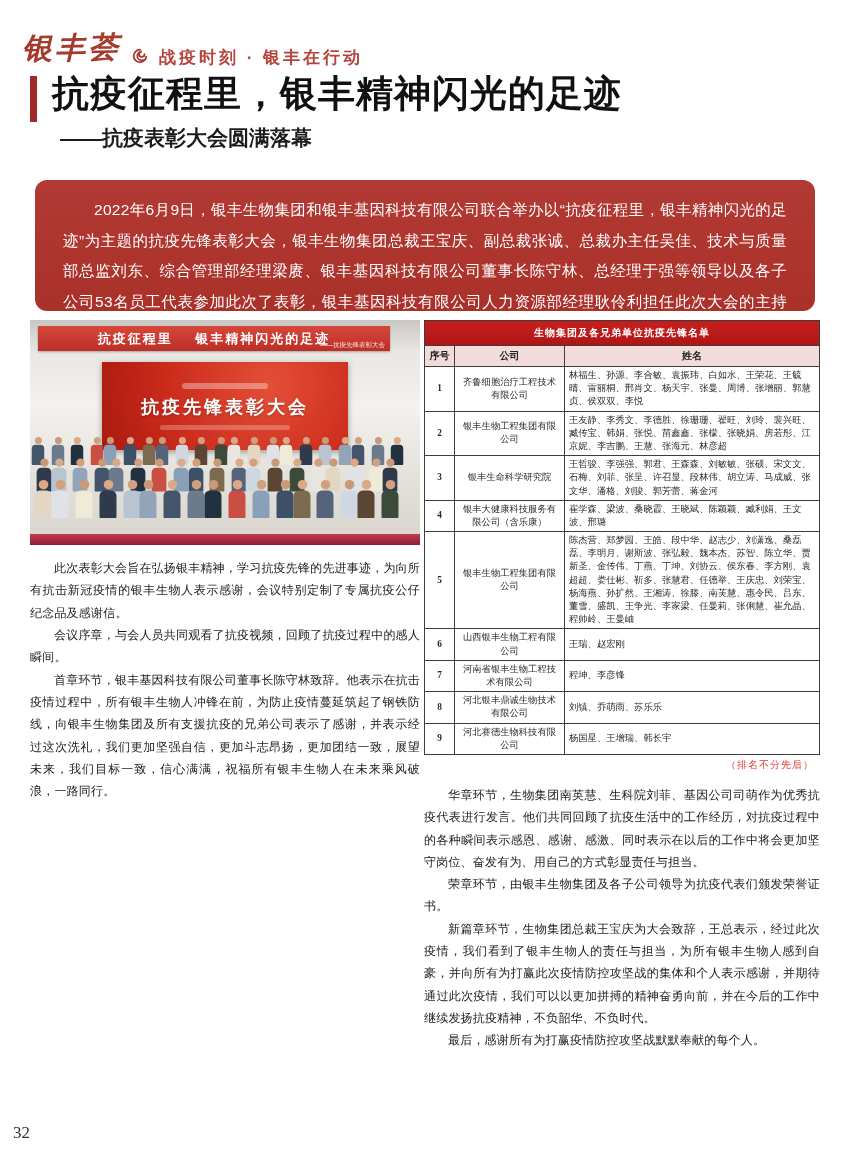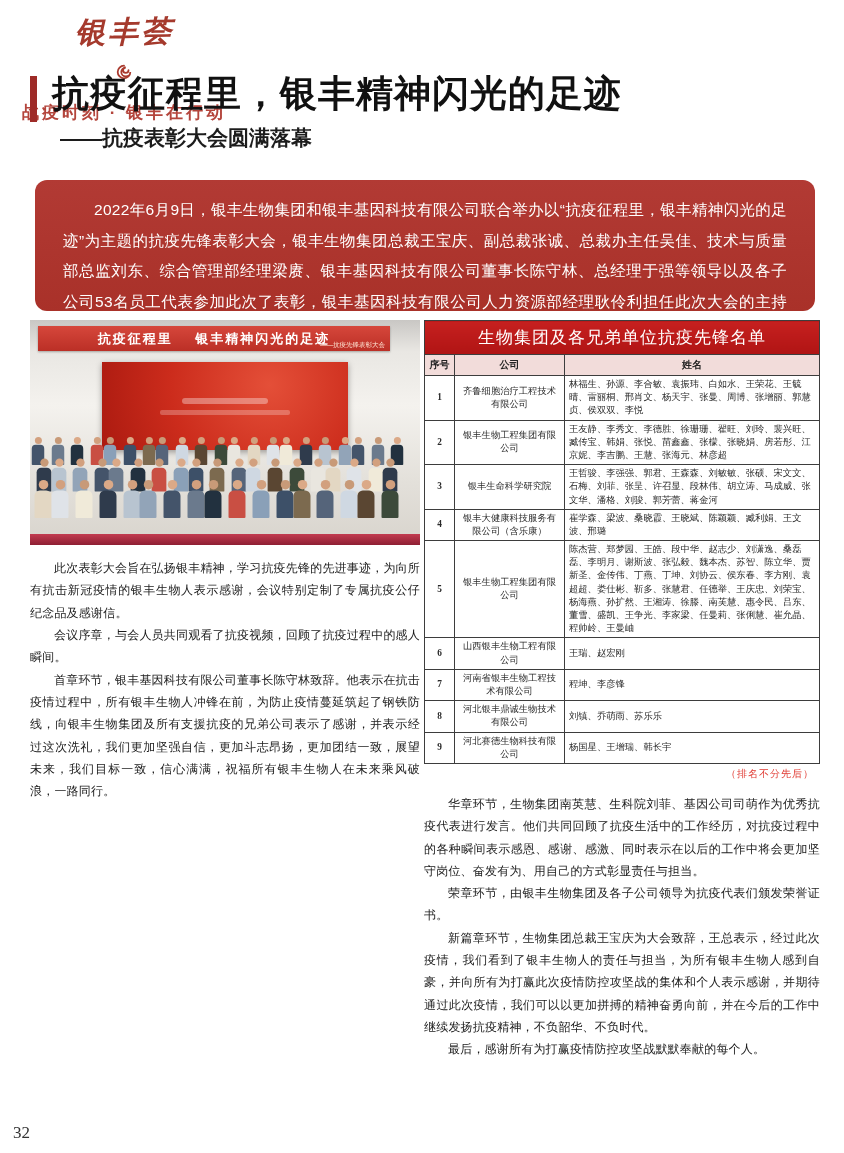--- a/index.html
+++ b/index.html
@@ -2,21 +2,21 @@
 <html><head>
 <meta charset="utf-8">
 <style>
   * { margin:0; padding:0; box-sizing:border-box; }
   html,body { background:#fff; }
   .page {
     position:relative; width:844px; height:1153px; background:#fff;
     font-family:"Liberation Sans", sans-serif; overflow:hidden; margin:0 auto;
   }
   
-  .hdr { position:absolute; top:12px; left:22px; display:flex; align-items:center; gap:10px;flex-direction:column; }
+  .hdr { position:absolute; top:28px; left:22px; display:flex; align-items:flex-end; gap:10px; }
   .brand {
     font-family:"DejaVu Serif", serif; font-style:italic; font-weight:bold;
     font-size:30px; color:#a53a2d; letter-spacing:3px; transform:rotate(-1deg);
   }
   .tagline { font-size:17px; font-weight:bold; color:#b4453c; letter-spacing:3px; padding-top:6px; }
   
   .title-block { position:absolute; top:70px; left:30px; width:790px; }
   .accent-bar { position:absolute; left:0; top:6px; width:7px; height:46px; background:#9e2b28; }
   .title-main { margin-left:22px; font-size:37px; font-weight:900; color:#111; letter-spacing:1px; line-height:1.3; }
   .title-sub { margin-left:30px; margin-top:6px; font-size:21px; font-weight:bold; color:#1c1c1c; }
@@ -76,21 +76,21 @@
   .speaker .arm { position:absolute; left:56px; top:32px; width:13px; height:28px; background:#d2dfea; border-radius:6px; transform:rotate(24deg); }
   .speaker .leg-l { position:absolute; left:38px; top:94px; width:17px; height:42px; background:#3a3a48; }
   .speaker .leg-r { position:absolute; left:60px; top:94px; width:17px; height:42px; background:#34343f; }
   .photo2 .edge { position:absolute; bottom:17px; left:0; width:100%; height:4px; background:#5c1d15; }
   .photo2 .stage { position:absolute; bottom:0; left:0; width:100%; height:17px; background:linear-gradient(180deg,#efefef,#d2d2d2); }
   
   table.roster { width:396px; border-collapse:collapse; font-family:"Liberation Serif", serif; }
   table.roster th, table.roster td { border:1px solid #3d3d3d; }
   .t-title th {
     background:linear-gradient(180deg,#c6201f,#b01414); color:#fff; text-align:center;
-    font-family:"Liberation Sans", sans-serif; font-size:17px; font-weight:normal;
+    font-family:"Liberation Sans", sans-serif; font-size:10px; font-weight:bold;
     letter-spacing:1px; padding:5px 0;
   }
   .t-cols th { background:#f2dcda; font-size:10px; font-weight:bold; color:#222; padding:3px 2px; text-align:center; }
   table.roster td { font-size:9.3px; color:#2a2a2a; line-height:1.42; padding:2px 4px; }
   td.c-no { text-align:center; font-weight:bold; width:30px; }
   td.c-company { text-align:center; width:110px;margin-top:48px; }
   td.c-names { text-align:left; }
   .t-note { margin-top:3px; text-align:right; font-size:10px; color:#e03a32; letter-spacing:1px; padding-right:6px; }
   .col-right .body-text { margin-top:12px; }
   
@@ -125,20 +125,21 @@
   <div class="cols">
 
     <div class="col-left">
       <figure class="photo1">
         <div class="banner">
           <span>抗疫征程里    银丰精神闪光的足迹</span>
           <span class="banner-sub">——抗疫先锋表彰大会</span>
         </div>
         <div class="screen">
           <div class="screen-logo"></div>
+          <span class="screen-title">抗疫先锋表彰大会</span>
           <div class="screen-subbar"></div>
         </div>
         <div class="crowd" id="crowd">
             <div class="person" style="left: -1px; top: 0px; transform: scale(0.78);">
               <div class="head" style="background: rgb(210, 160, 126);"></div>
               <div class="torso" style="background: rgb(68, 84, 106);"></div>
             </div>
             <div class="person" style="left: 18.7143px; top: 0px; transform: scale(0.78);">
               <div class="head" style="background: rgb(200, 154, 120);"></div>
               <div class="torso" style="background: rgb(107, 122, 141);"></div>

